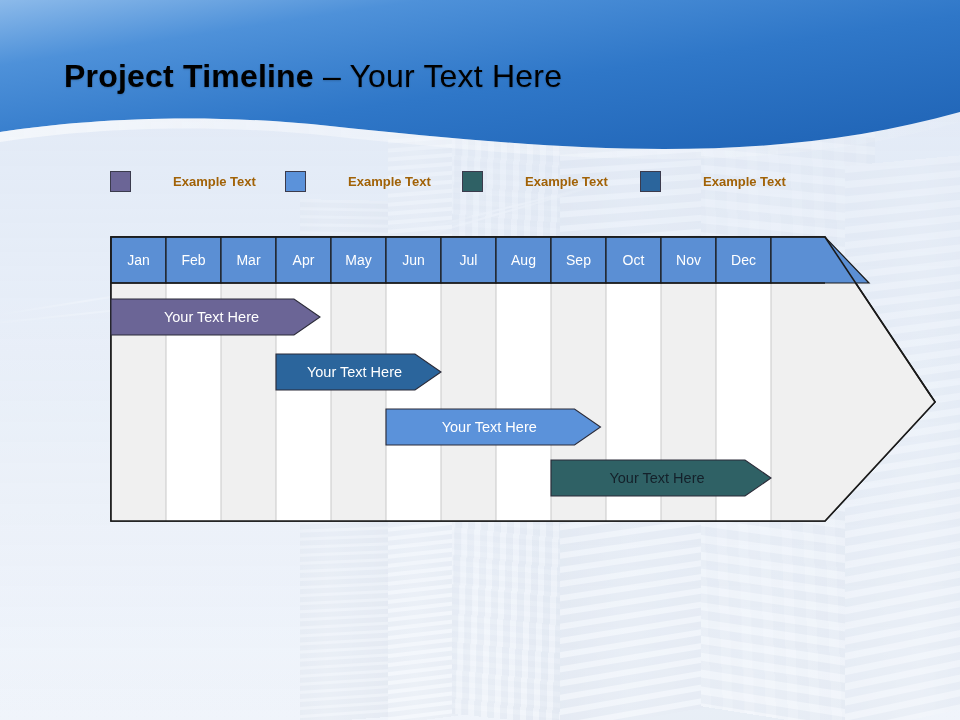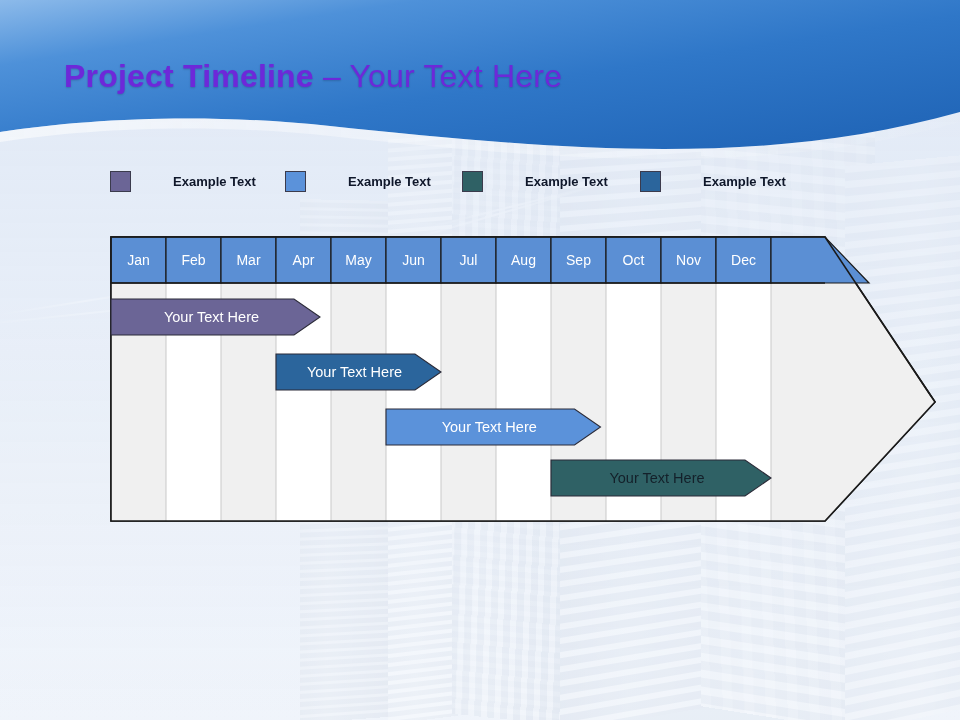--- a/index.html
+++ b/index.html
@@ -126,21 +126,21 @@
     width: 960px;
     height: 160px;
   }
   .header-band svg { display: block; }
 
   .slide-title {
     position: absolute;
     left: 64px;
     top: 58px;
     font-size: 32px;
-    color: #6d28d9;
+    color: #000000;
     letter-spacing: .2px;
     white-space: nowrap;
     text-shadow: 0 1px 2px rgba(0,0,0,.18);
   }
   .slide-title .strong { font-weight: bold; }
   .slide-title .light { font-weight: normal; }
 
   
   .legend {
     position: absolute;
@@ -159,21 +159,21 @@
   .legend-swatch {
     width: 21px;
     height: 21px;
     border: 1px solid #3b3b4d;
     box-sizing: border-box;
   }
   .legend-label {
     margin-left: 14px;
     font-size: 13px;
     font-weight: bold;
-    color: #0f172a;
+    color: #a16207;
     white-space: nowrap;
     padding-left: 28px;
   }
 
   
   .chart {
     position: absolute;
     left: 110px;
     top: 236px;
     width: 772px;

